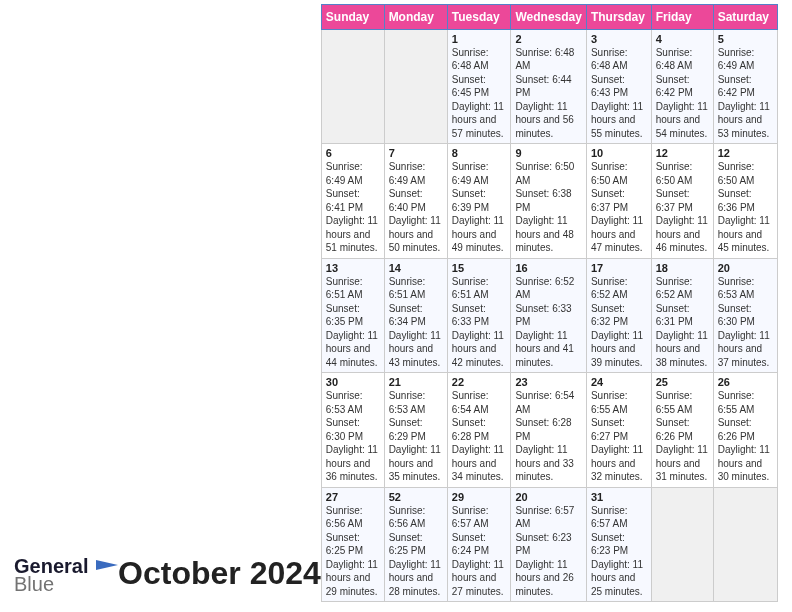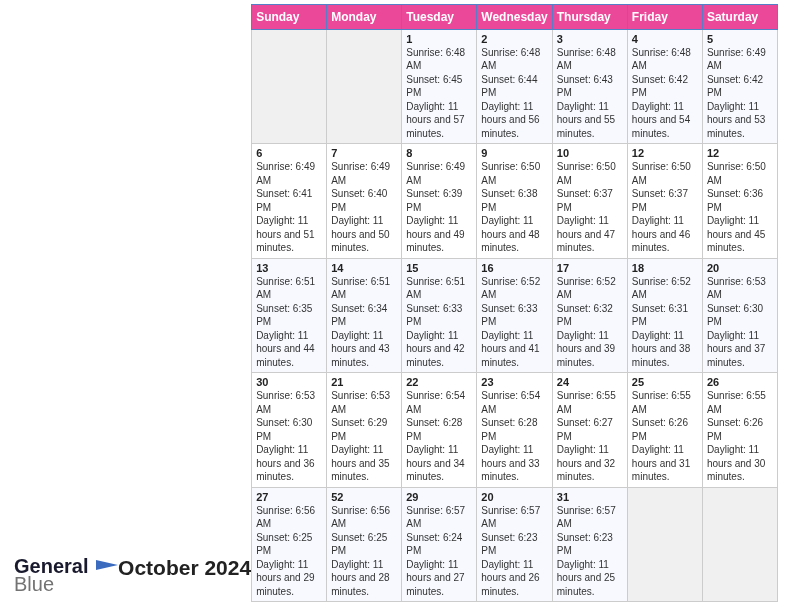--- a/index.html
+++ b/index.html
@@ -32,21 +32,21 @@
     }
     .logo-row {
       display: flex;
       align-items: center;
       gap: 2px;
     }
     .title-block {
       text-align: right;
     }
     .title-block h1 {
-      font-size: 21px;
+      font-size: 32px;
       font-weight: bold;
       color: #222;
       line-height: 1.1;
     }
     .title-block h2 {
       font-size: 15px;
       font-weight: normal;
       color: #444;
     }
     .calendar-table {

